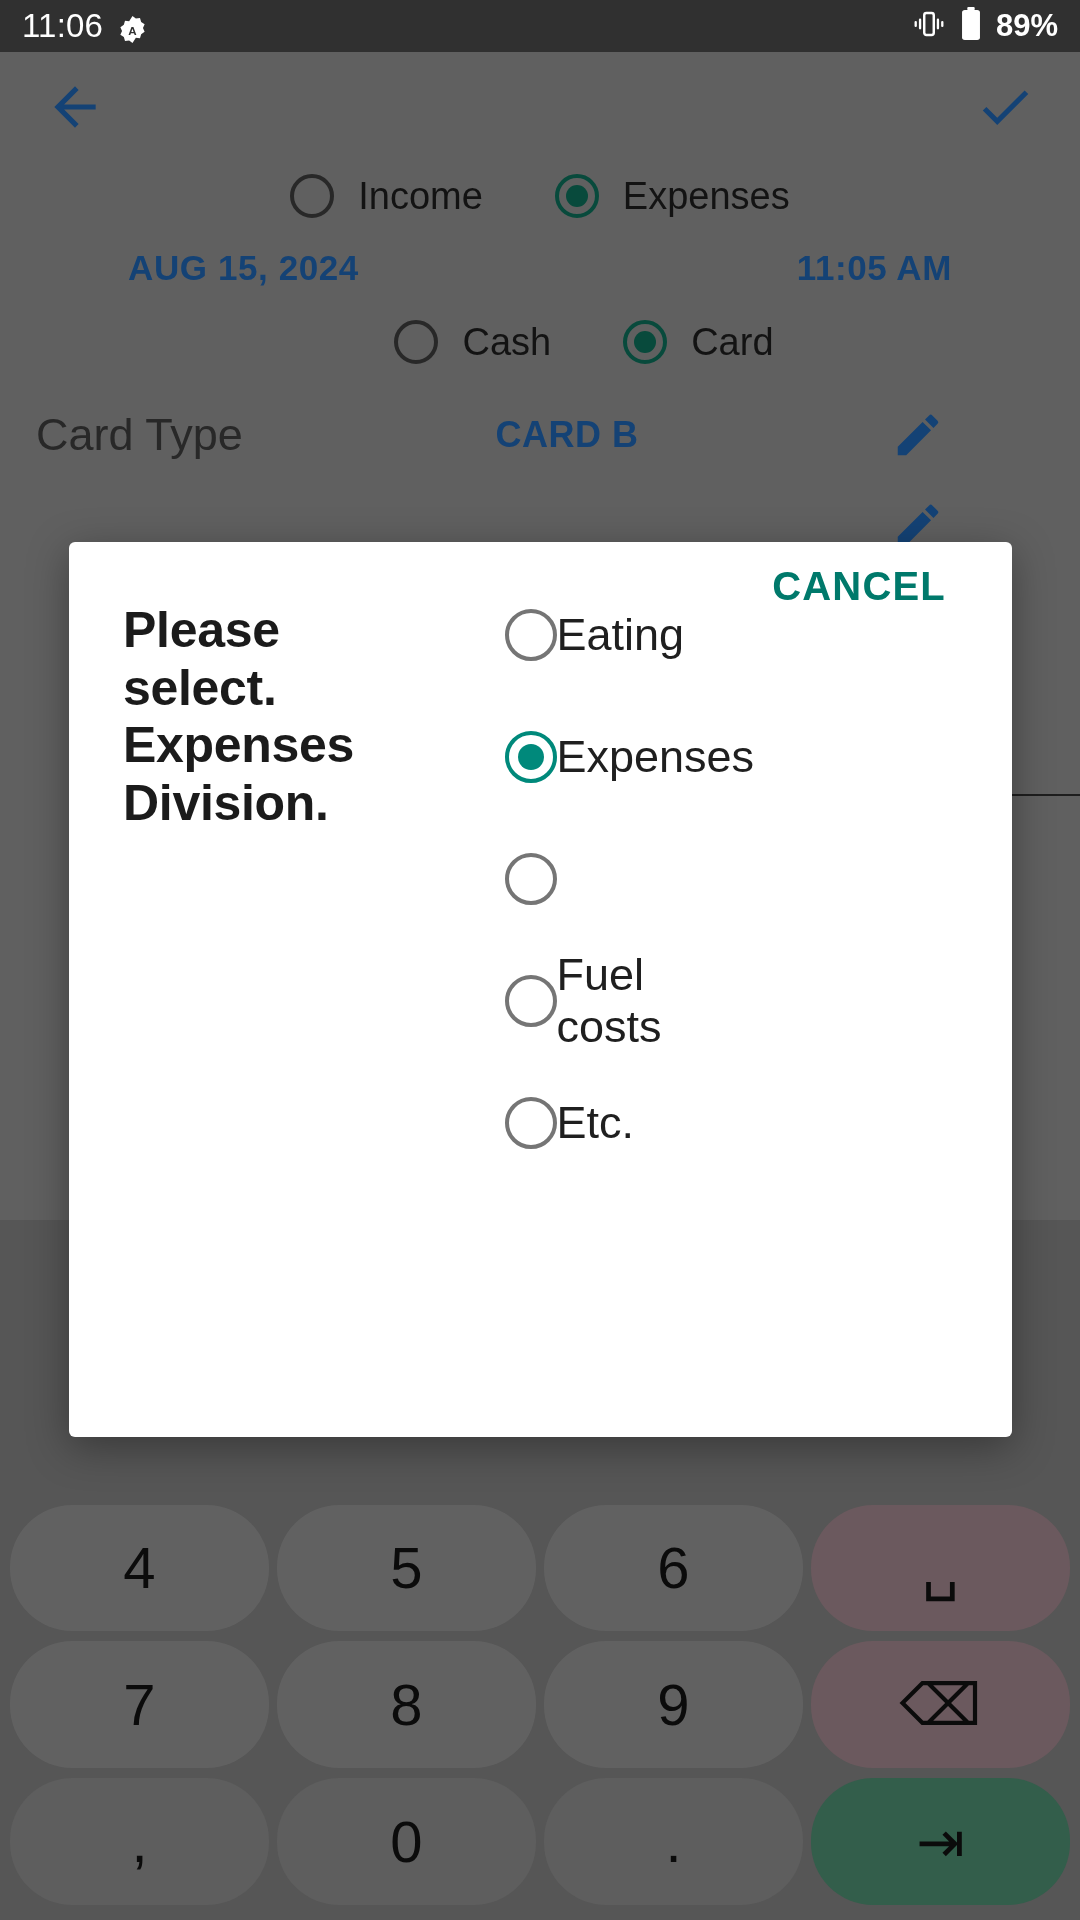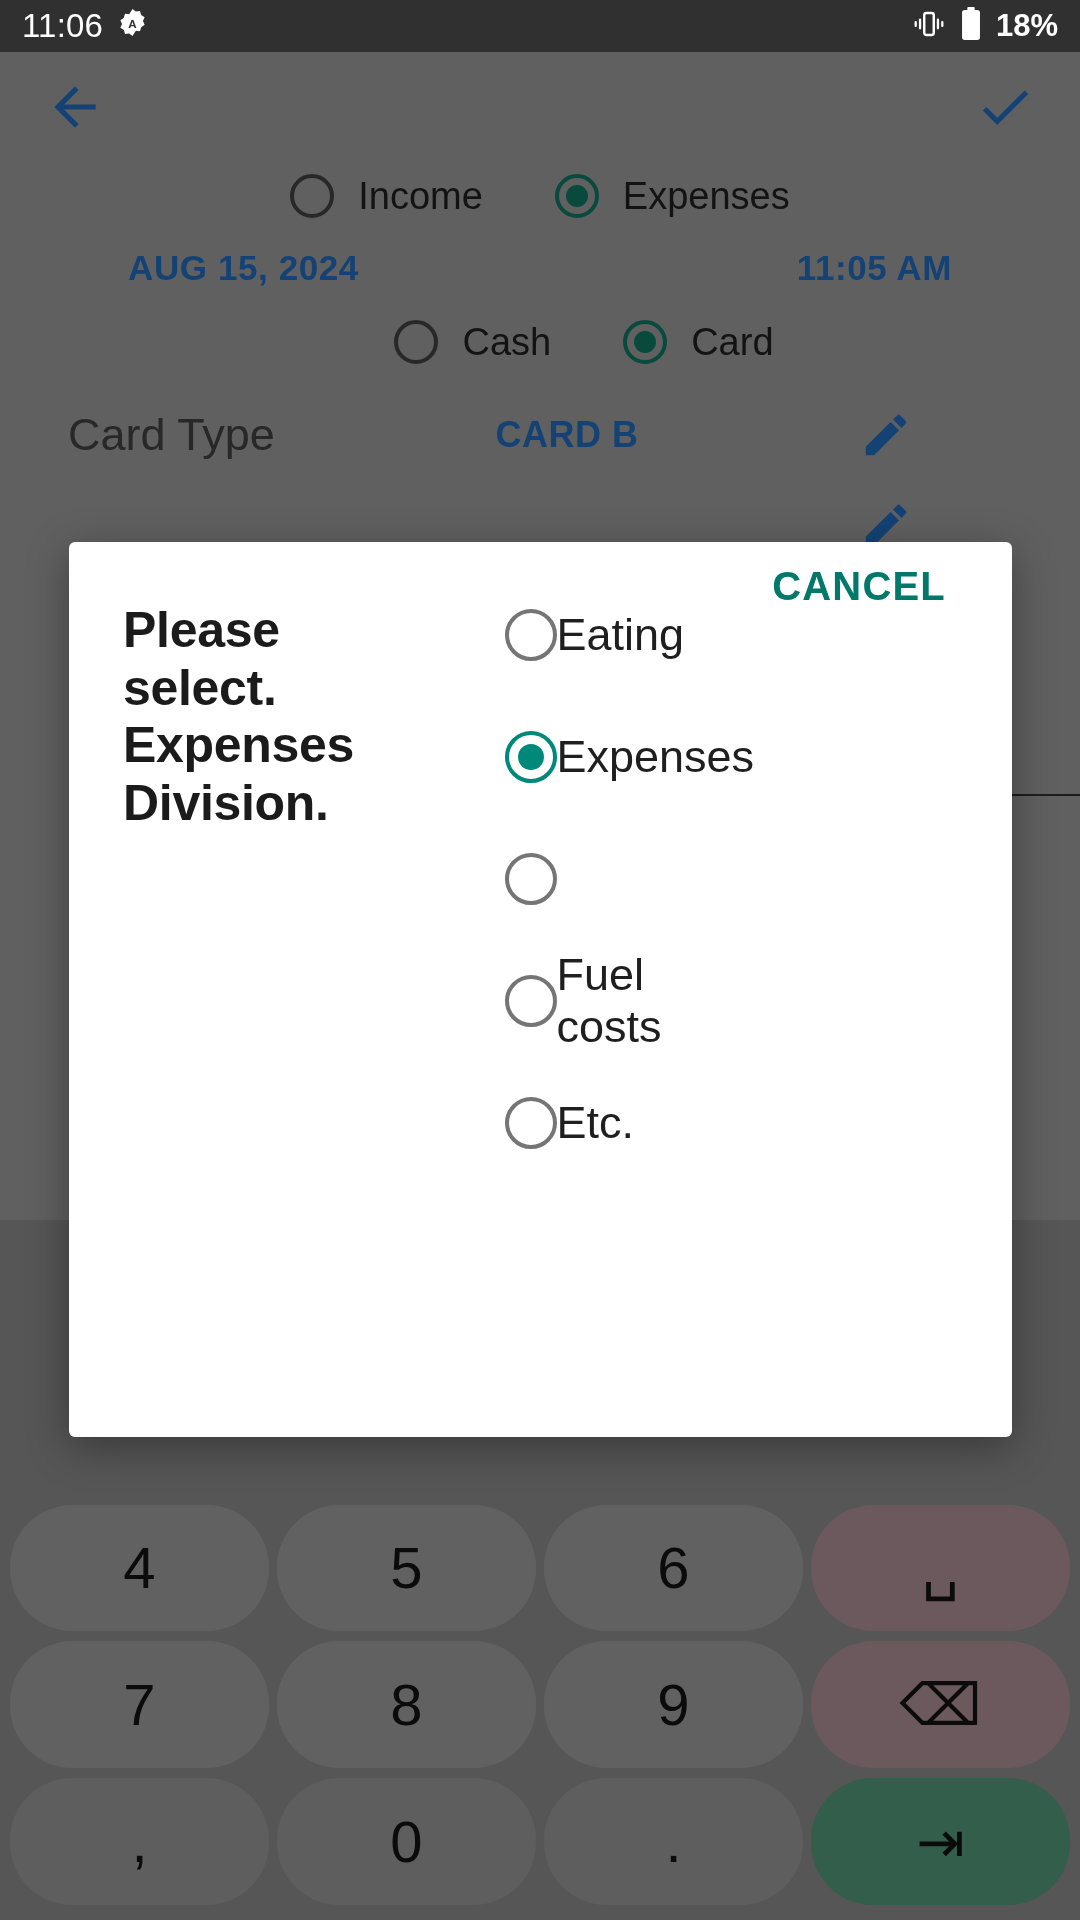--- a/index.html
+++ b/index.html
@@ -11,21 +11,21 @@
   }
   #screen { position:relative; width:1080px; height:1920px; overflow:hidden; background:#7d7d7d; }
 
   
   .statusbar {
     position:absolute; top:0; left:0; width:1080px; height:52px;
     background:#303030; color:#ffffff;
     display:flex; align-items:center; justify-content:space-between;
     padding:0 22px;
   }
-  .sb-left { display:flex; align-items:flex-start; gap:14px; }
+  .sb-left { display:flex; align-items:flex-end; gap:14px; }
   .sb-clock { font-size:33px; font-weight:400; letter-spacing:.2px; }
   .sb-right { display:flex; align-items:center; gap:14px; }
   .sb-batt-text { font-size:31px; font-weight:700; }
 
   .appicon { width:31px; height:31px; position:relative; display:inline-block; }
   .appicon svg { display:block; }
 
   
   .app {
     position:absolute; top:52px; left:0; width:1080px; height:1868px;
@@ -52,21 +52,21 @@
 
   .dt-row {
     position:absolute; left:0; width:1080px;
     display:flex; align-items:center; justify-content:space-between;
     padding:0 128px;
   }
   .dt-text { font-size:35px; font-weight:700; color:#1d5fa8; letter-spacing:.6px; }
 
   .field-row {
     position:absolute; left:0; width:981px; height:86px;
-    display:flex; align-items:center; padding:0 68px;
+    display:flex; align-items:center; padding:0 36px;
   }
   .field-label { font-size:45px; color:#3a3a3a; flex:0 0 auto; }
   .field-value { font-size:36px; font-weight:700; color:#1d5fa8; flex:1; text-align:center; letter-spacing:.5px; }
   .pencil { width:54px; height:54px; flex:0 0 auto; }
   .hr-line { position:absolute; height:2px; background:#2b2b2b; }
 
   
   .keyboard {
     position:absolute; left:0; bottom:0; width:1080px; height:700px;
     background:#7b7b7b;
@@ -264,17 +264,17 @@
           <rect x="17.7" y="7" width="1.7" height="8" rx="0.8" fill="#ffffff"></rect>
           <rect x="20.9" y="8.8" width="1.7" height="4.4" rx="0.8" fill="#ffffff"></rect>
         </svg>
       </span>
       <span>
         <svg width="22" height="34" viewBox="0 0 14 22">
           <rect x="4.6" y="0" width="4.8" height="2.2" rx="0.7" fill="#ffffff"></rect>
           <rect x="1.2" y="2" width="11.6" height="19.4" rx="1.8" fill="#ffffff"></rect>
         </svg>
       </span>
-      <span class="sb-batt-text">18%</span>
+      <span class="sb-batt-text">89%</span>
     </div>
   </div>
 
 </div>
 
 </body></html>

